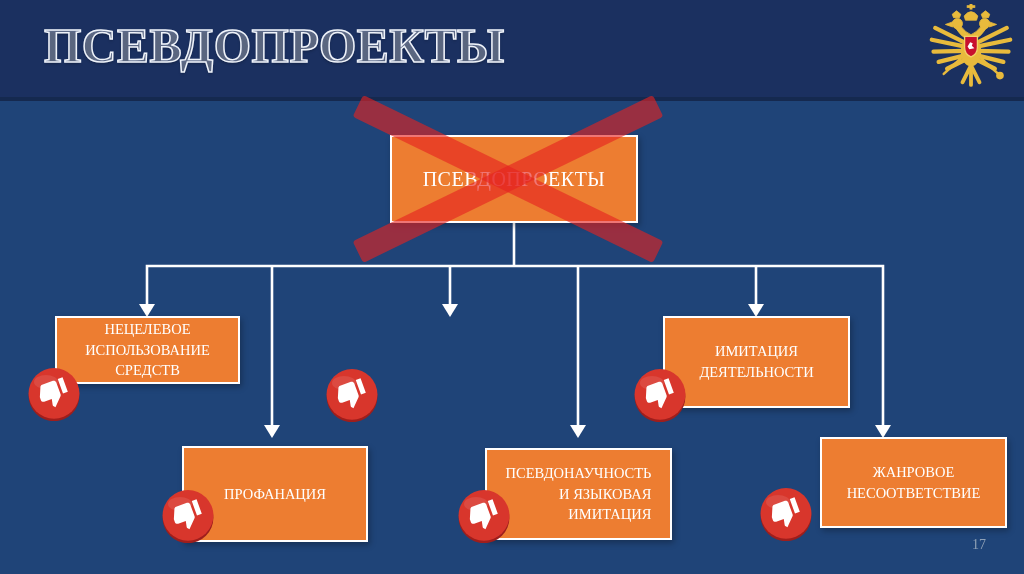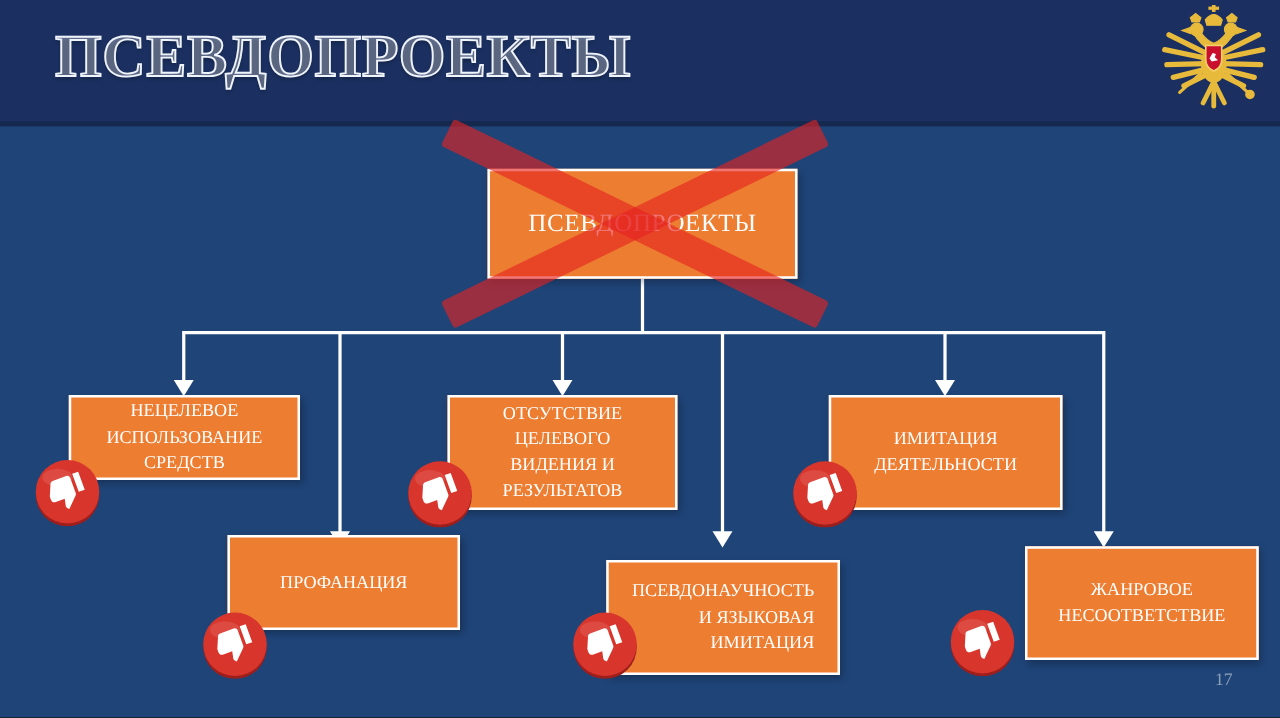--- a/index.html
+++ b/index.html
@@ -35,21 +35,21 @@
     display:flex;align-items:center;justify-content:center;
     text-align:center;white-space:pre-line;
     font-size:14.5px;line-height:1.42;
     box-shadow:2px 3px 6px rgba(0,0,0,0.28);
   }
   .node.root{font-size:20px;letter-spacing:.5px;}
   #node-root{left:390px;top:135px;width:248px;height:88px;}
   #node-netselevoe{left:55px;top:316px;width:185px;height:68px;}
   #node-otsutstvie{left:358px;top:316px;width:184px;height:92px;}
   #node-imitatsiya{left:663px;top:316px;width:187px;height:92px;}
-  #node-profanatsiya{left:182px;top:428px;width:186px;height:76px;text-align:center;}
+  #node-profanatsiya{left:182px;top:446px;width:186px;height:96px;text-align:center;}
   #node-psevdonauchnost{left:485px;top:448px;width:187px;height:92px;text-align:right;}
   #node-zhanrovoe{left:820px;top:437px;width:187px;height:91px;}
   
   .cross-bar{
     position:absolute;width:334px;height:24px;border-radius:3px;
     background:var(--cross-red,rgba(229,34,32,0.62));
     left:341px;top:167px;z-index:5;
   }
   .cross-bar.a{transform:rotate(26deg);}
   .cross-bar.b{transform:rotate(-26deg);}
@@ -130,24 +130,20 @@
       <polygon points="264,425 280,425 272,438"></polygon>
       <polygon points="570,425 586,425 578,438"></polygon>
       <polygon points="875,425 891,425 883,438"></polygon>
     </g>
   </svg>
 
   <div class="node root" id="node-root">ПСЕВДОПРОЕКТЫ</div>
   <div class="node" id="node-netselevoe">НЕЦЕЛЕВОЕ
 ИСПОЛЬЗОВАНИЕ
 СРЕДСТВ</div>
-  <div class="node" id="node-otsutstvie">ОТСУТСТВИЕ
-ЦЕЛЕВОГО
-ВИДЕНИЯ И
-РЕЗУЛЬТАТОВ</div>
   <div class="node" id="node-imitatsiya">ИМИТАЦИЯ
 ДЕЯТЕЛЬНОСТИ</div>
   <div class="node" id="node-profanatsiya">ПРОФАНАЦИЯ</div>
   <div class="node" id="node-psevdonauchnost">ПСЕВДОНАУЧНОСТЬ
 И ЯЗЫКОВАЯ
 ИМИТАЦИЯ</div>
   <div class="node" id="node-zhanrovoe">ЖАНРОВОЕ
 НЕСООТВЕТСТВИЕ</div>
 
   <div class="cross-bar a"></div>

